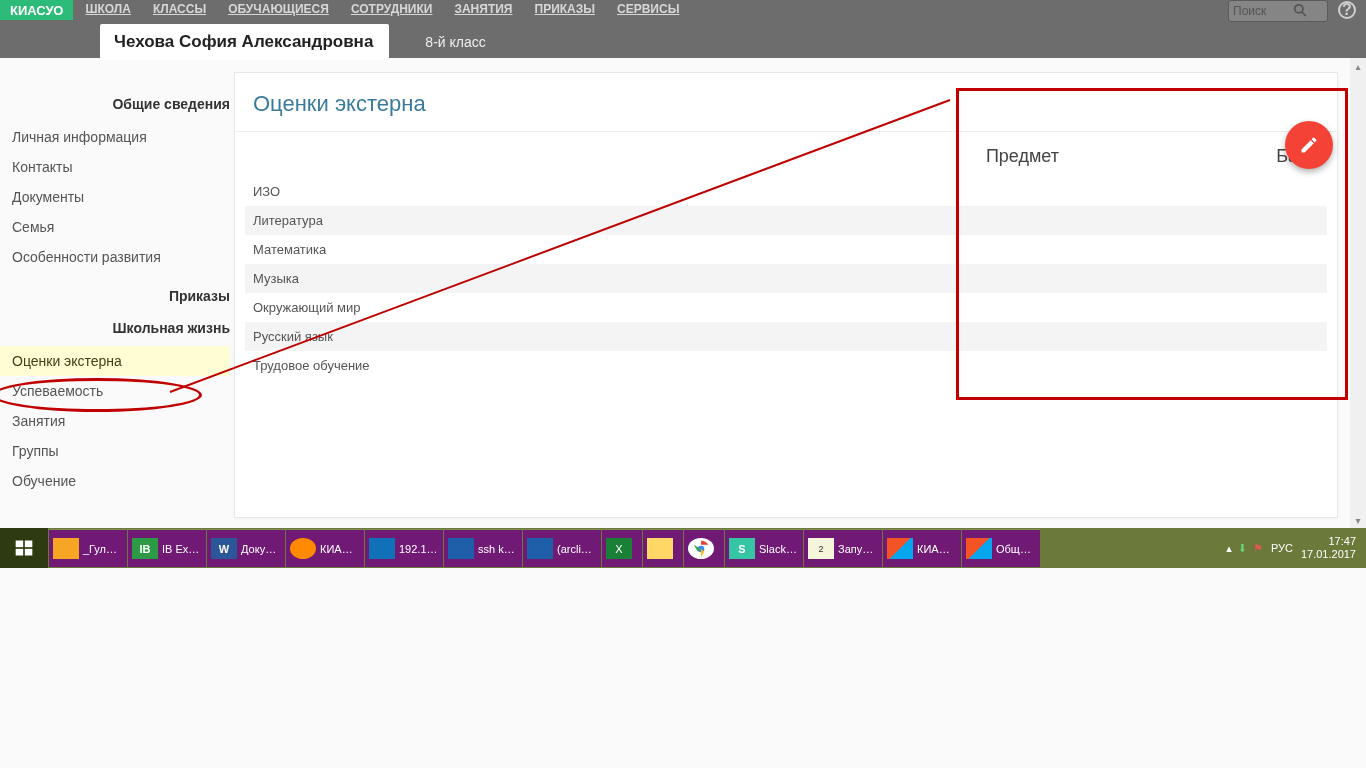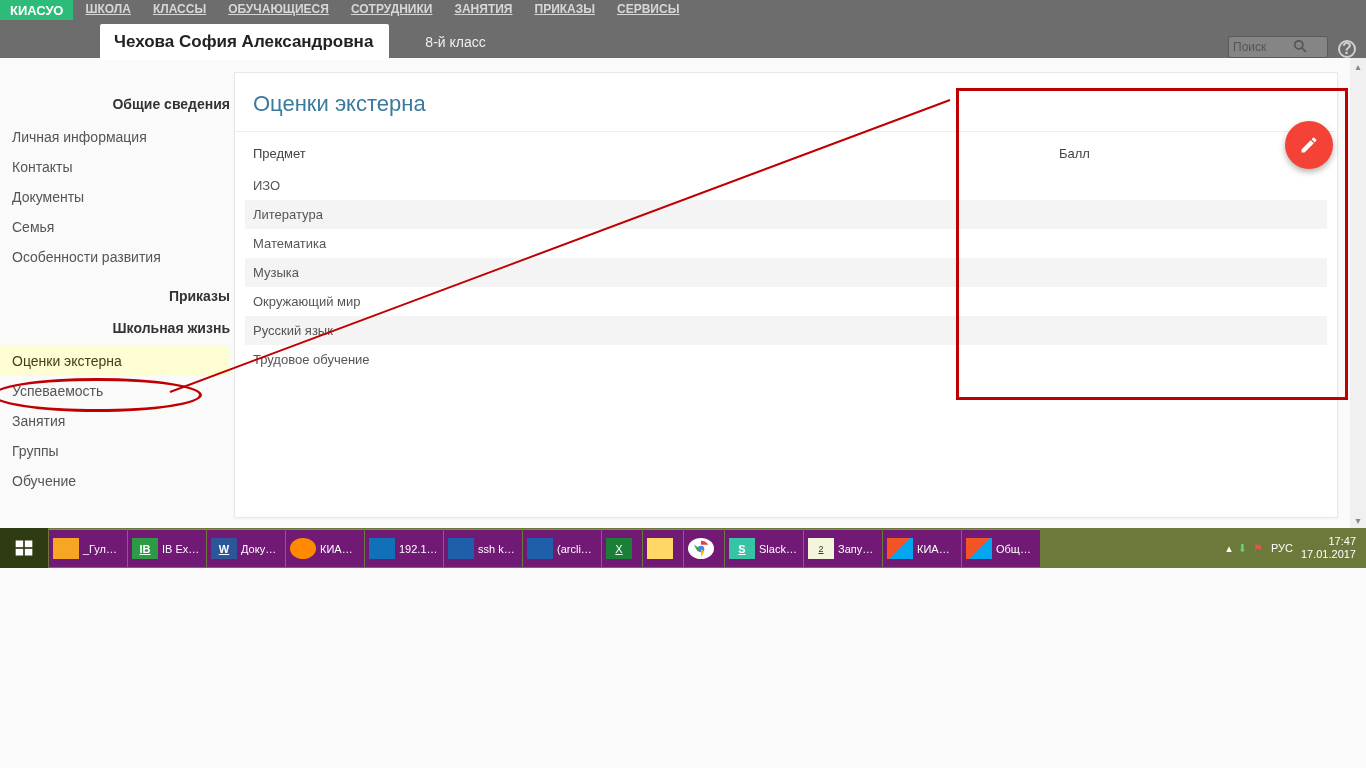--- a/index.html
+++ b/index.html
@@ -41,21 +41,21 @@
   .top-nav span {
     color: #d7d7d7;
     font-size: 12px;
     font-weight: bold;
     cursor: pointer;
     text-decoration: underline;
   }
   .header-right {
     margin-left: auto;
     display: flex;
-    align-items: flex-end;
+    align-items: flex-start;
     padding-top: 0;
     padding-right: 10px;
     gap: 10px;
   }
   .search-box {
     background: #858585;
     border-radius: 3px;
     border: 1px solid #5a5a5a;
     display: flex;
     align-items: center;
@@ -161,21 +161,22 @@
     font-size: 22px;
     font-weight: 300;
     padding: 18px 18px 14px 18px;
     border-bottom: 1px solid #eee;
   }
   .table-area { padding: 0 10px; }
   .grades-header {
     display: flex;
     padding: 14px 8px 10px 8px;
     color: #444;
-    font-size: 13px;
+    font-size: 18px;
+    text-align: right;
   }
   .col-subject { flex: 1; }
   .col-score { width: 260px; }
   .grade-row {
     display: flex;
     padding: 7px 8px;
     font-size: 13px;
     color: #555;
   }
   .grade-row:nth-child(odd) { background: #f4f4f4; }
@@ -254,21 +255,20 @@
     color:#fff;
     font-size:11px;
     overflow:hidden;
   }
   .task-item .ico {
     width:26px;height:21px;
     background:#fff;
     display:flex;align-items:center;justify-content:center;
     font-size:11px;color:#333;
     flex-shrink:0;
-    text-decoration:underline;
   }
   .taskbar-tray {
     margin-left:auto;
     display:flex;
     align-items:center;
     color:#fff;
     font-size:11px;
     gap:8px;
     padding-right:10px;
   }

